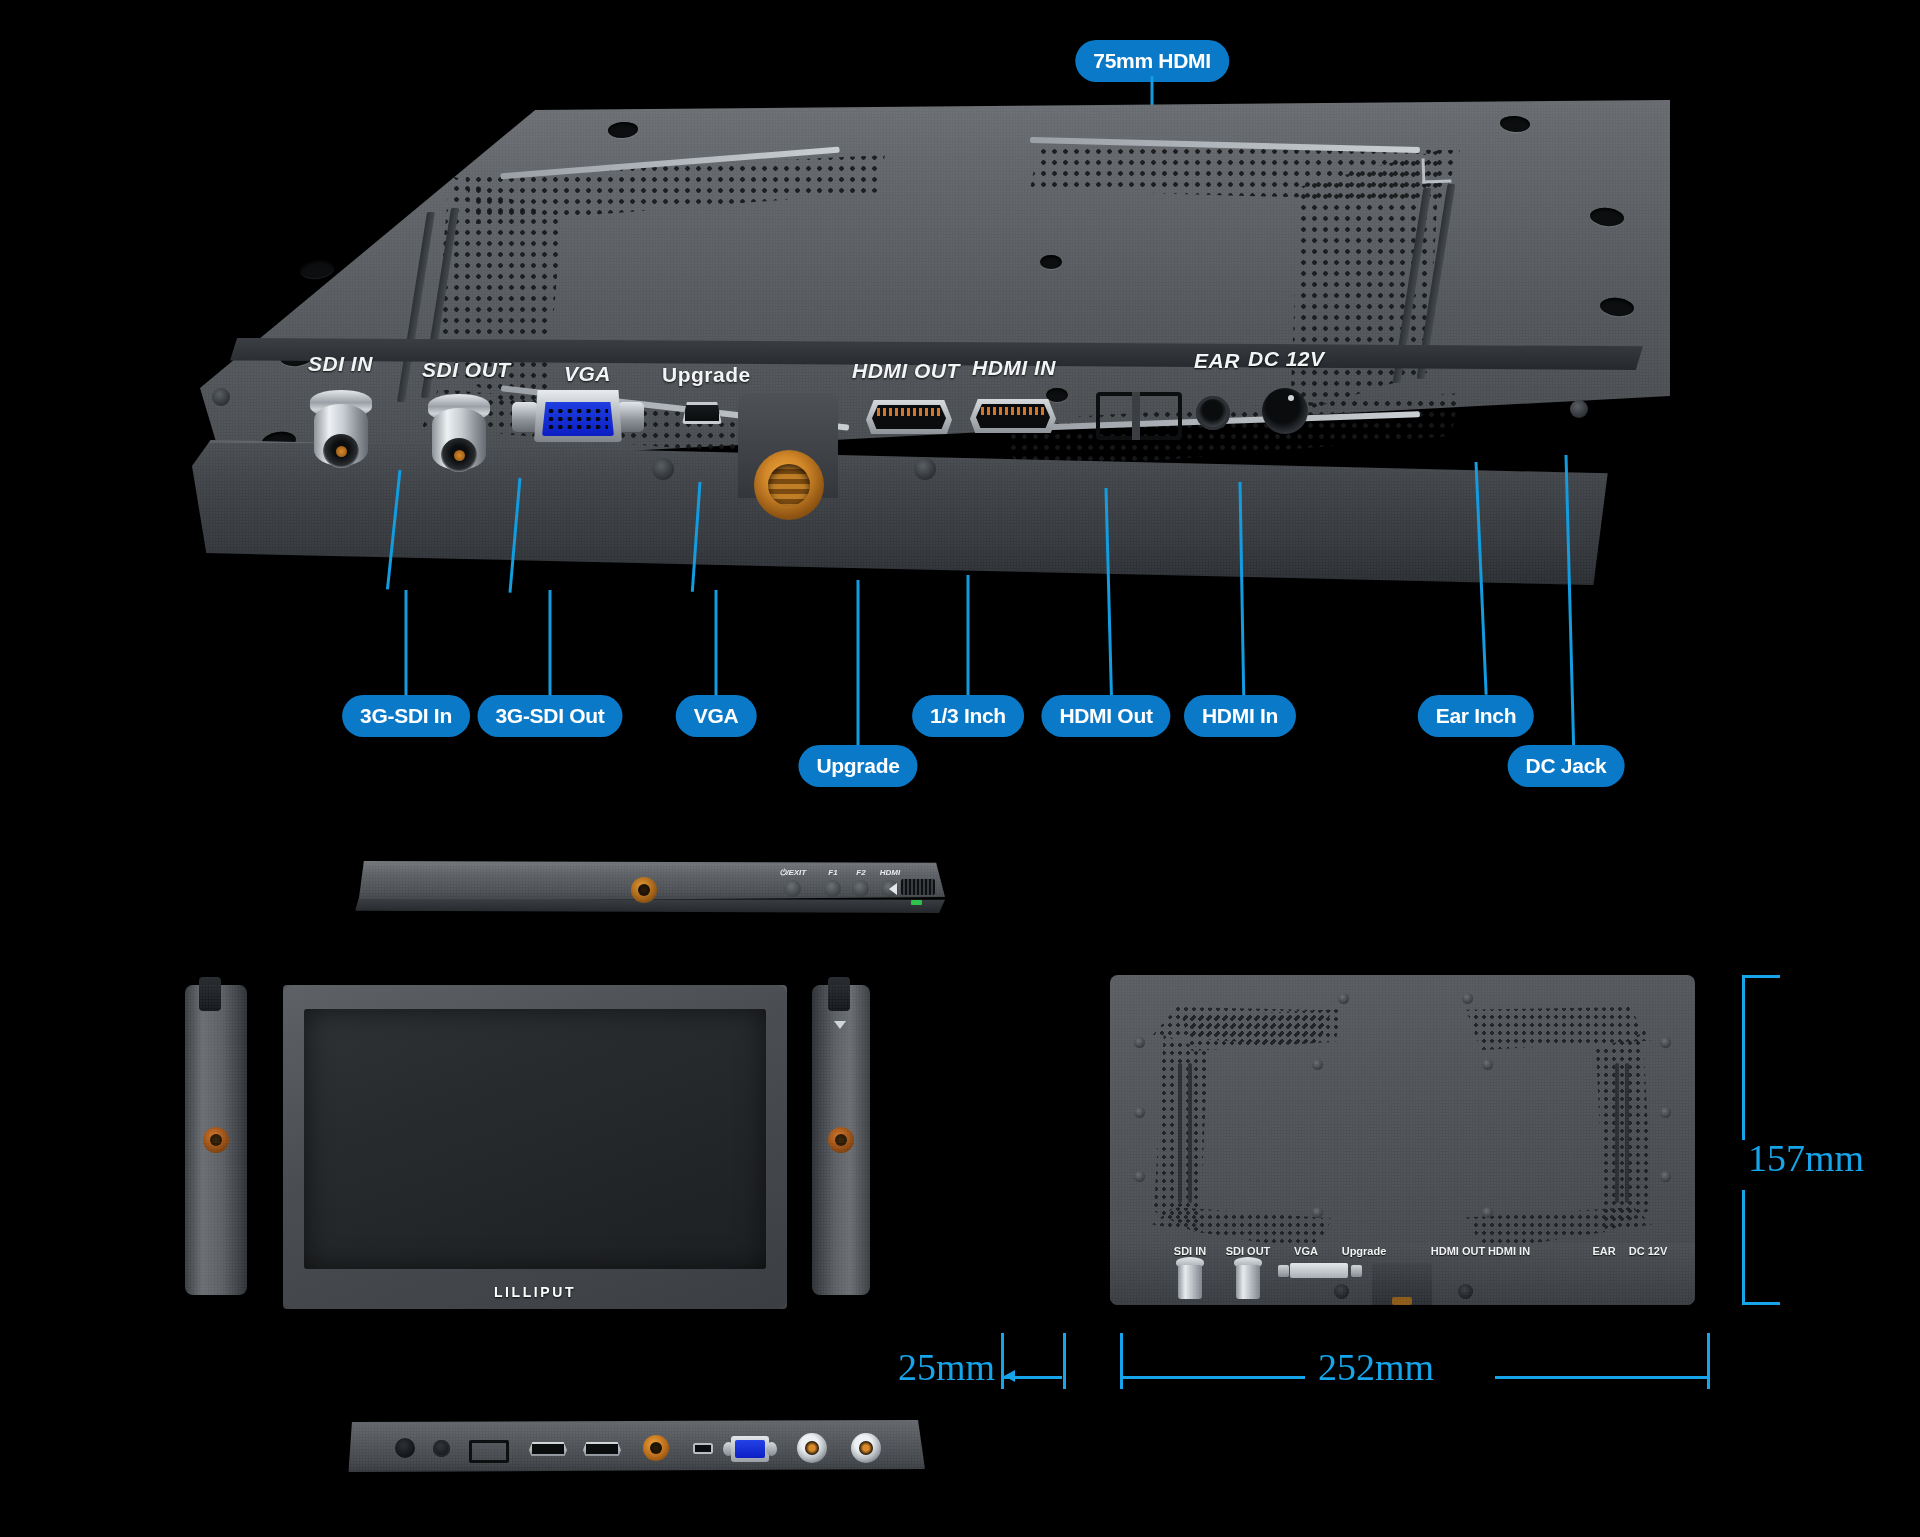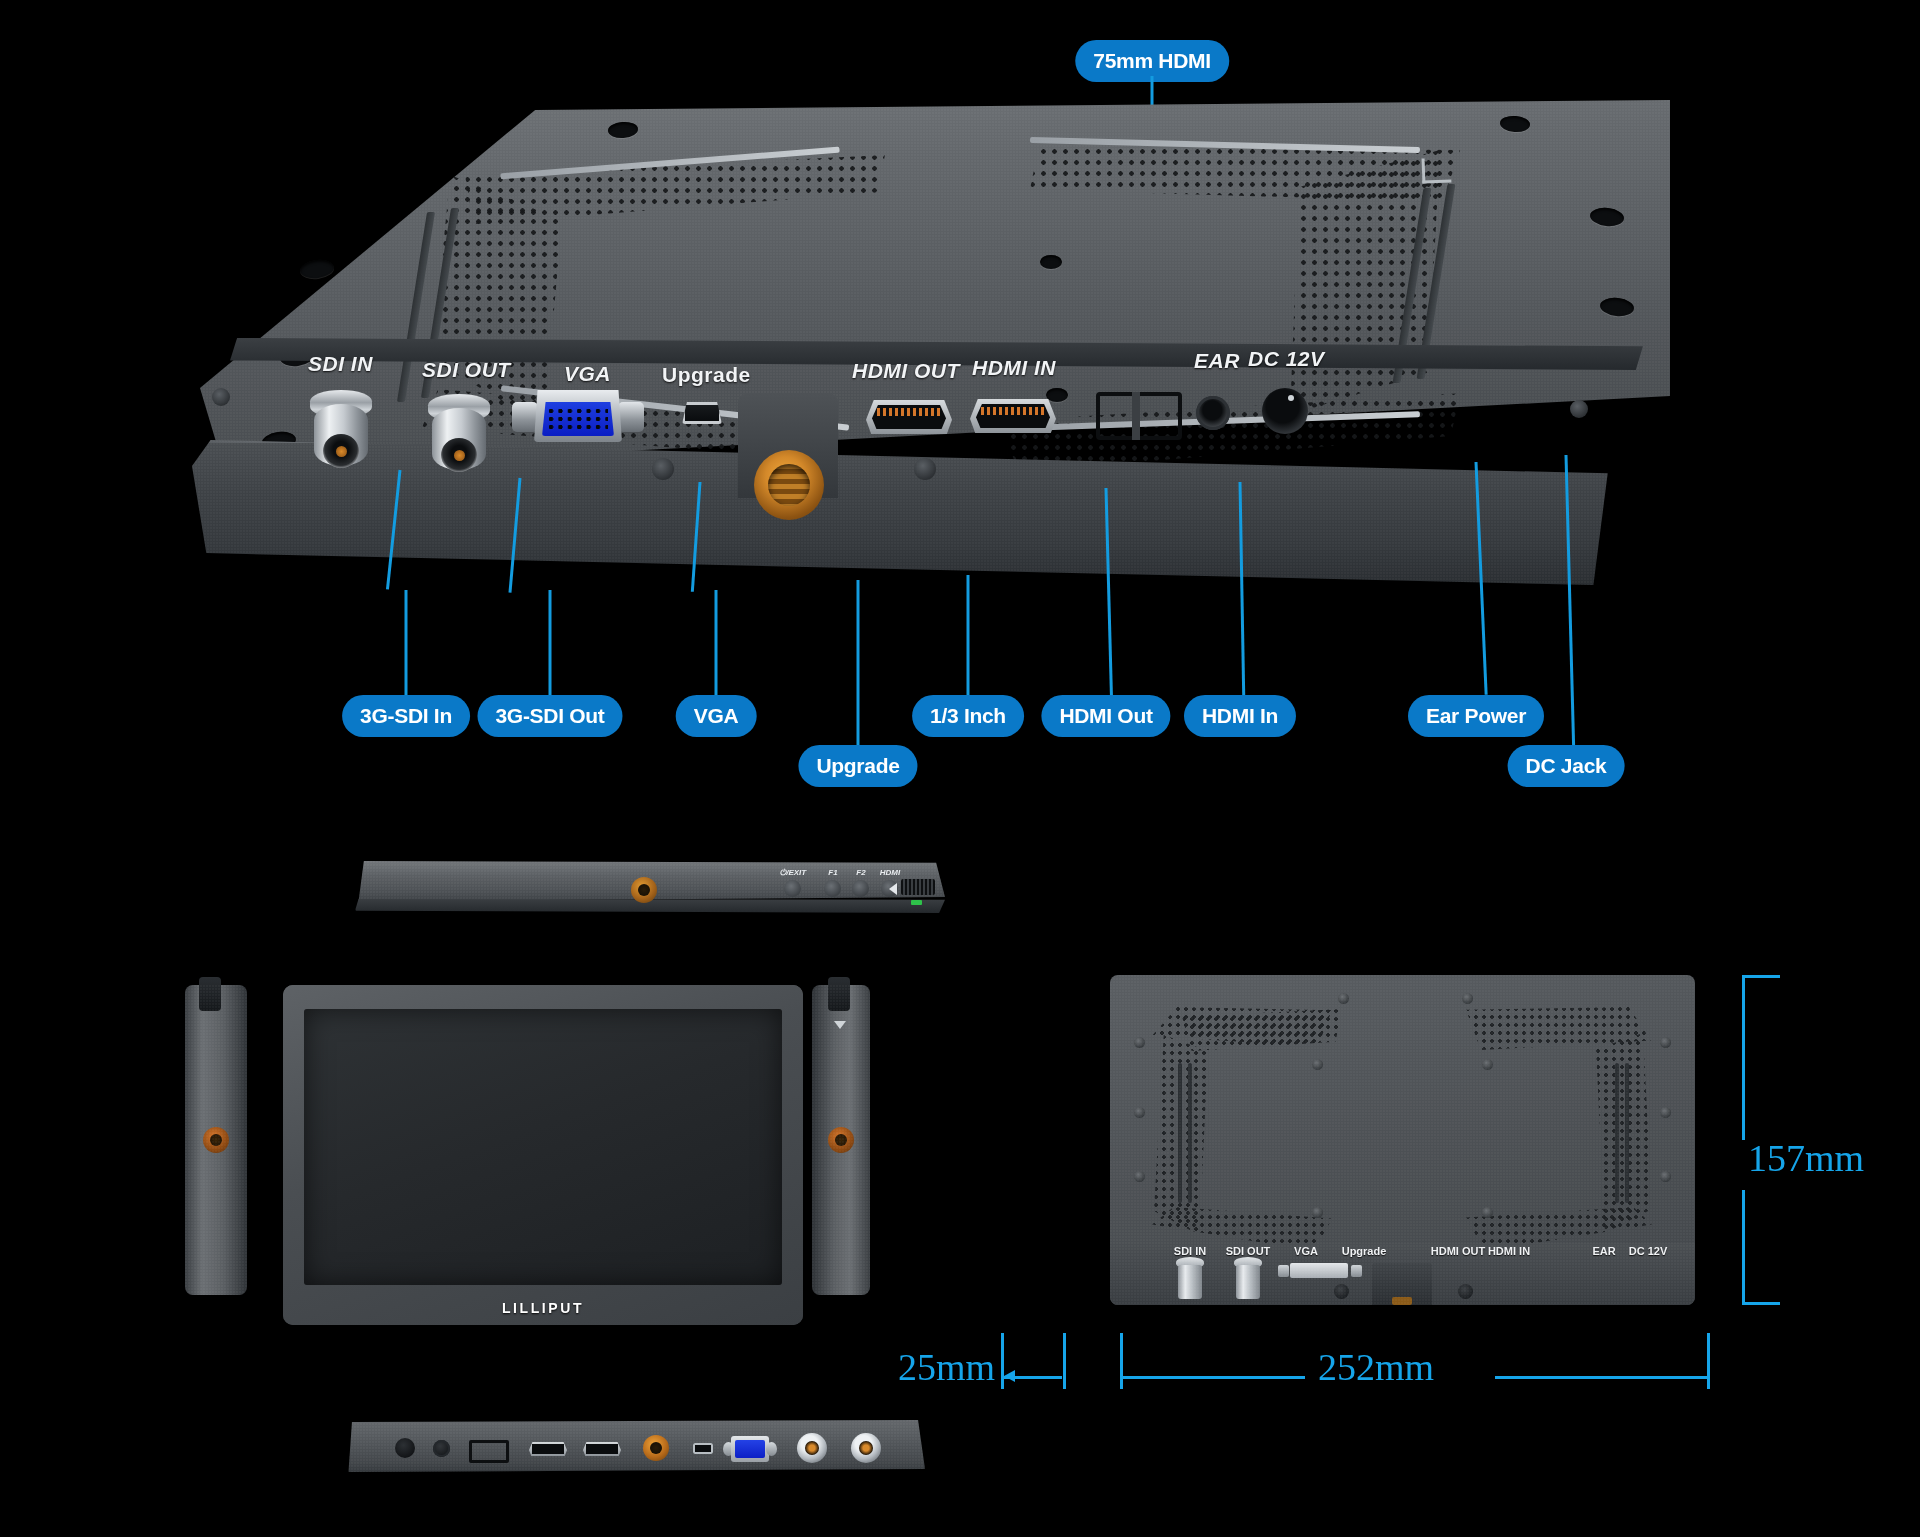--- a/index.html
+++ b/index.html
@@ -174,22 +174,22 @@
     white-space:nowrap;transform:translateX(-50%);font-family:"Liberation Sans",sans-serif;}
   .tvspk{position:absolute;left:546px;top:24px;width:34px;height:16px;border-radius:2px;
     background:repeating-linear-gradient(90deg,#0d0f11 0 2px,#3a3e42 2px 4px);}
   .tvled{position:absolute;left:556px;top:45px;width:11px;height:5px;background:#2ec24a;border-radius:1px;}
   .tvtrip{position:absolute;left:276px;top:22px;width:26px;height:26px;border-radius:50%;
     background:radial-gradient(circle at 42% 36%,#e09a32,#a5631a 55%,#5d380c);}
   .tvtrip:after{content:"";position:absolute;left:7px;top:7px;width:12px;height:12px;border-radius:50%;
     background:radial-gradient(circle,#2a1c08,#120c04);}
 
   
-  .frontview{position:absolute;left:283px;top:985px;width:490px;height:310px;border-radius:10px;
-    background:linear-gradient(180deg,#55595d,#3f4347);padding:15px;}
+  .frontview{position:absolute;left:283px;top:985px;width:490px;height:310px;border-radius:4px;
+    background:linear-gradient(180deg,#55595d,#3f4347);padding:7px;}
   .frontbez{position:absolute;inset:0;border-radius:10px;
     background:linear-gradient(160deg,#5e6266,#4a4e52 40%,#3b3f43);}
   .screen{position:absolute;left:21px;top:24px;right:21px;bottom:40px;border-radius:3px;
     background:linear-gradient(160deg,#2e3235,#26292c 45%,#1d2023);
     box-shadow:inset 0 0 28px rgba(0,0,0,.6);}
   .brand{position:absolute;left:50%;bottom:9px;transform:translateX(-50%);color:#fff;
     font-size:14px;font-weight:bold;letter-spacing:2.6px;
     text-shadow:0 1px 2px rgba(0,0,0,.9);font-family:"Liberation Sans",sans-serif;}
 
   
@@ -406,21 +406,21 @@
     <span>HDMI Out</span>
   </div>
 
   <div class="leader" style="left:1240px;top:482px;height:213px;transform:translateX(-50%) rotate(-1deg);transform-origin:top;"></div>
   <div class="pill" style="left:1240px;top:695px;">
     <span>HDMI In</span>
   </div>
 
   <div class="leader" style="left:1476px;top:462px;height:233px;transform:translateX(-50%) rotate(-2.5deg);transform-origin:top;"></div>
   <div class="pill" style="left:1476px;top:695px;">
-    <span>Ear Power</span>
+    <span>Ear Inch</span>
   </div>
 
   <div class="leader" style="left:1566px;top:455px;height:295px;transform:translateX(-50%) rotate(-1.5deg);transform-origin:top;"></div>
   <div class="pill" style="left:1566px;top:745px;">
     <span>DC Jack</span>
   </div>
 
   <div class="topview">
     <div class="tvbody"></div>
     <div class="tvlip"></div>

